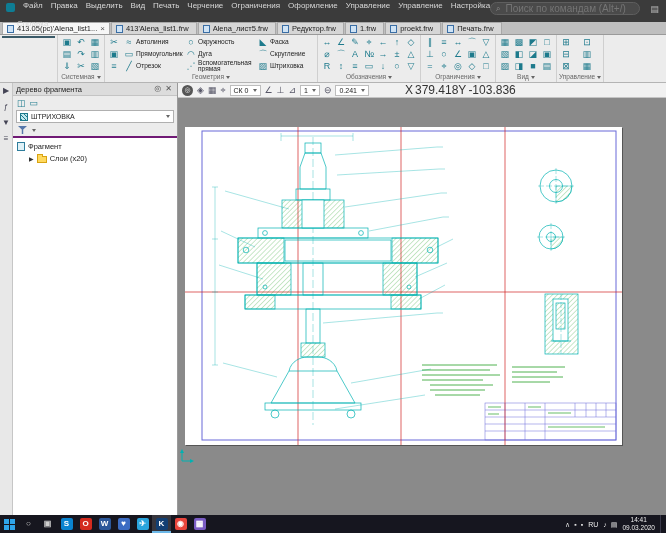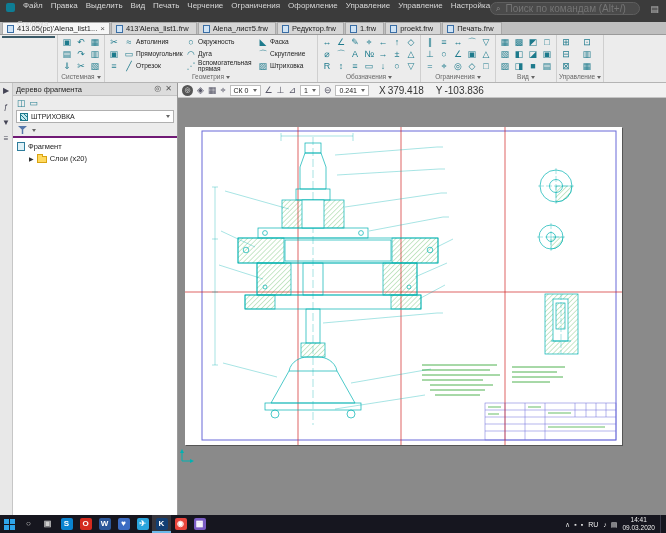--- a/index.html
+++ b/index.html
@@ -48,21 +48,21 @@
   .tool .glyph{color:#1d7a8c;font-size:9px;width:10px;text-align:center;flex:none}
   .tool .lbl{font-size:6.6px;color:#222;line-height:0.95;white-space:normal}
   
   .params{position:absolute;top:83px;left:178px;right:0;height:15px;background:#f1f1f1;
     border-bottom:1px solid #c4c4c4;display:flex;align-items:center;gap:4px;padding:0 4px;z-index:3}
   .pb-circle{width:11px;height:11px;border-radius:50%;background:#555;color:#eee;font-size:7px;
     display:flex;align-items:center;justify-content:center;flex:none}
   .pb-ic{font-size:9px;color:#556;line-height:1}
   .pb-combo{display:flex;align-items:center;gap:2px;border:1px solid #bdbdbd;background:#fff;
     height:11px;padding:0 3px;font-size:7px;color:#222;white-space:nowrap}
-  .pb-coords{margin-left:6px;display:flex;gap:12px;font-size:10px;color:#333;white-space:nowrap}
+  .pb-coords{margin-left:32px;display:flex;font-size:12px;color:#333;white-space:nowrap}
   .pb-coords b{font-weight:normal;margin-right:2px}
   
   .strip{position:absolute;top:83px;left:0;width:13px;bottom:18px;background:#e8e8e8;
     border-right:1px solid #c6c6c6;display:flex;flex-direction:column;align-items:center;
     gap:7px;padding-top:3px;font-size:8px;color:#445;z-index:3}
   .panel{position:absolute;top:83px;left:13px;width:165px;bottom:18px;background:#ececec;
     border-right:1px solid #9a9a9a;display:flex;flex-direction:column;z-index:3}
   .panel-header{height:13px;background:#dcdcdc;border-bottom:1px solid #c4c4c4;
     display:flex;align-items:center;padding:0 3px;font-size:7.5px;color:#222}
   .panel-header .title{flex:1;white-space:nowrap;overflow:hidden}

